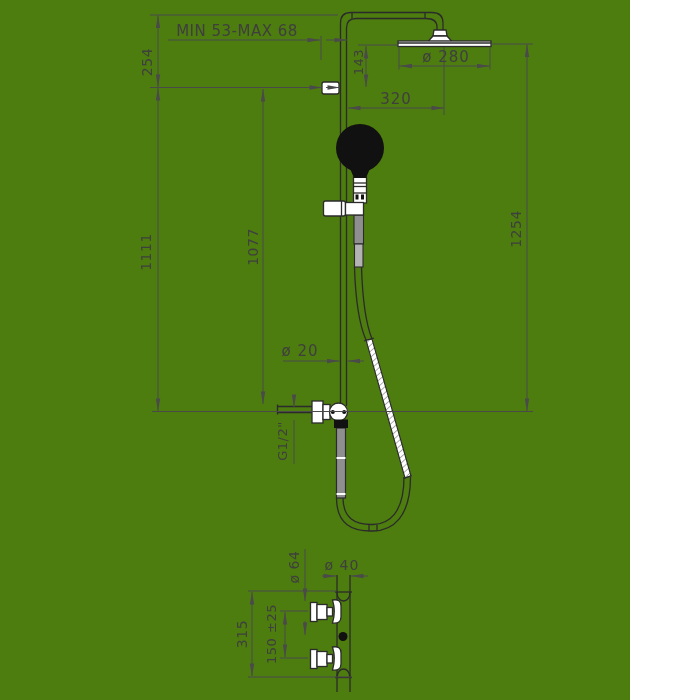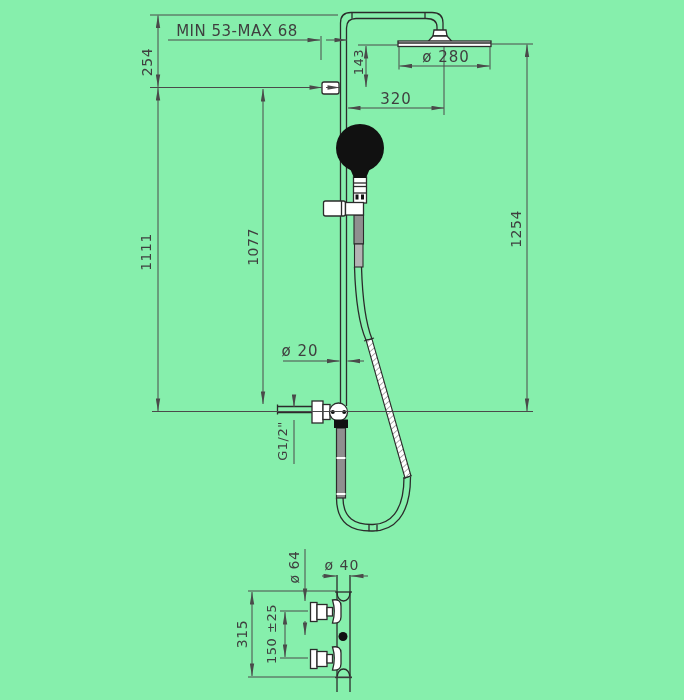--- a/index.html
+++ b/index.html
@@ -1,16 +1,16 @@
 <!DOCTYPE html>
 <html><head>
 <meta charset="utf-8">
 <style>
   html,body{margin:0;padding:0;background:#ffffff;}
-  .stage{width:684px;height:700px;background:#86efac;position:relative;font-family:"DejaVu Sans",sans-serif;}
+  .stage{width:630px;height:700px;background:#4d7c0f;position:relative;font-family:"DejaVu Sans",sans-serif;}
   svg{display:block;}
   text{fill:#3f3f3f;font-family:"DejaVu Sans","Liberation Sans",sans-serif;}
   .dim-l{stroke:#4a4a4a;stroke-width:1;fill:none;}
   .obj-l{stroke:#2b2b2b;stroke-width:1.3;fill:none;}
   .wfill{fill:#ffffff;}
 </style>
 </head>
 <body>
 
 <div class="stage">

